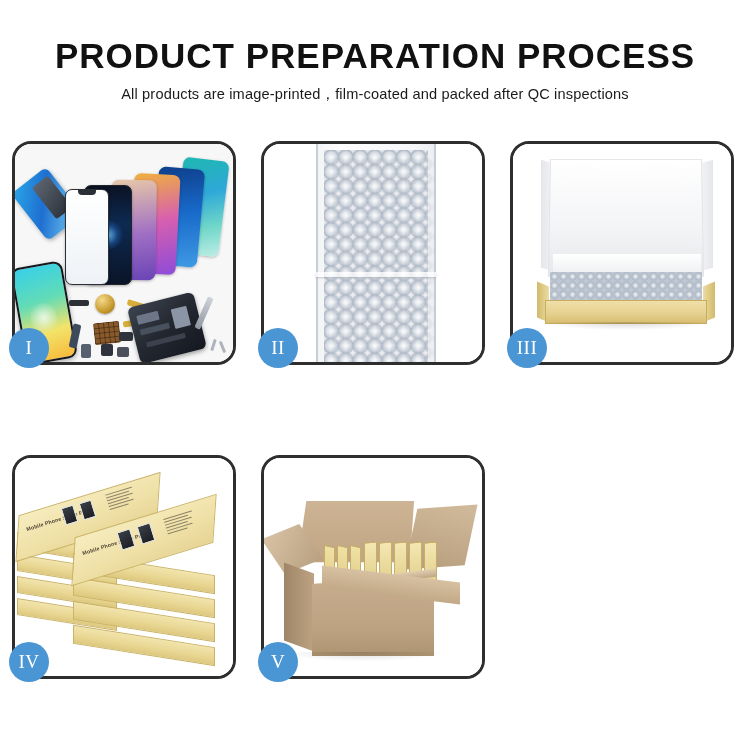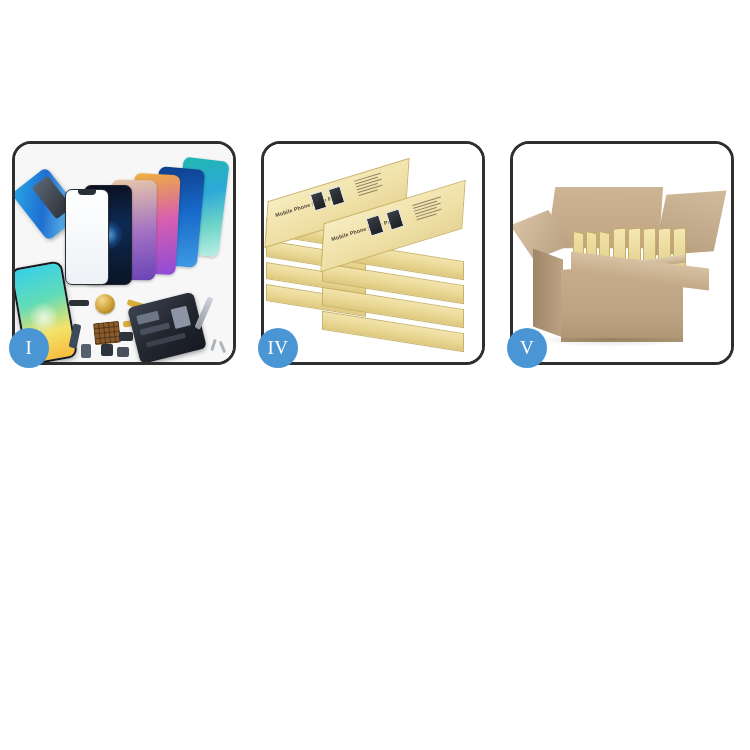--- a/index.html
+++ b/index.html
@@ -417,20 +417,22 @@
     position:absolute; left:22px; top:180px; width:174px; height:9px;
     background: radial-gradient(ellipse at 50% 0%, rgba(0,0,0,.13), transparent 74%);
   }
 </style>
 </head>
 <body>
 
 <div id="page">
 
   <div class="header">
+    <div class="title">PRODUCT PREPARATION PROCESS</div>
+    <div class="subtitle">All products are image-printed，film-coated and packed after QC inspections</div>
   </div>
 
   <div class="grid">
 
     <div class="panel">
       <div class="panel-inner p1">
         <div class="ph-tilt"></div>
         <div class="ph ph5"></div>
         <div class="ph ph4"></div>
         <div class="ph ph3"></div>
@@ -453,21 +455,46 @@
             <i></i>
             <i></i>
             <i></i>
         </div>
         <div class="tool"></div>
         <div class="screws"></div>
       </div>
       <div class="badge">I</div>
     </div>
 
-
+    <div class="panel">
+      <div class="panel-inner p2">
+        <div class="wrapbg"></div>
+        <div class="bubbles"></div>
+        <div class="bubbles2"></div>
+        <div class="wrapseam"></div>
+        <div class="wrapseam2"></div>
+        <div class="wrapfold"></div>
+      </div>
+      <div class="badge">II</div>
+    </div>
+
+    <div class="panel">
+      <div class="panel-inner p3">
+        <div class="lid-left"></div>
+        <div class="lid-right"></div>
+        <div class="lid-back"></div>
+        <div class="foam"></div>
+        <div class="tray-lcorner"></div>
+        <div class="tray-rcorner"></div>
+        <div class="tray-in"></div>
+        <div class="tray-front"></div>
+        <div class="tray-shadow"></div>
+      </div>
+      <div class="badge">III</div>
+    </div>
 
     <div class="panel">
       <div class="panel-inner p4">
         <div class="stackwrap">
 
           <div class="sbox" style="left:2px; top:148px; width:100px; height:17px; transform:skewY(9deg);"></div>
           <div class="sbox" style="left:2px; top:126px; width:100px; height:17px; transform:skewY(9deg);"></div>
           <div class="sbox" style="left:2px; top:104px; width:100px; height:17px; transform:skewY(9deg);"></div>
           <div class="sbox" style="left:2px; top:82px; width:100px; height:17px; transform:skewY(9deg);"></div>
 

